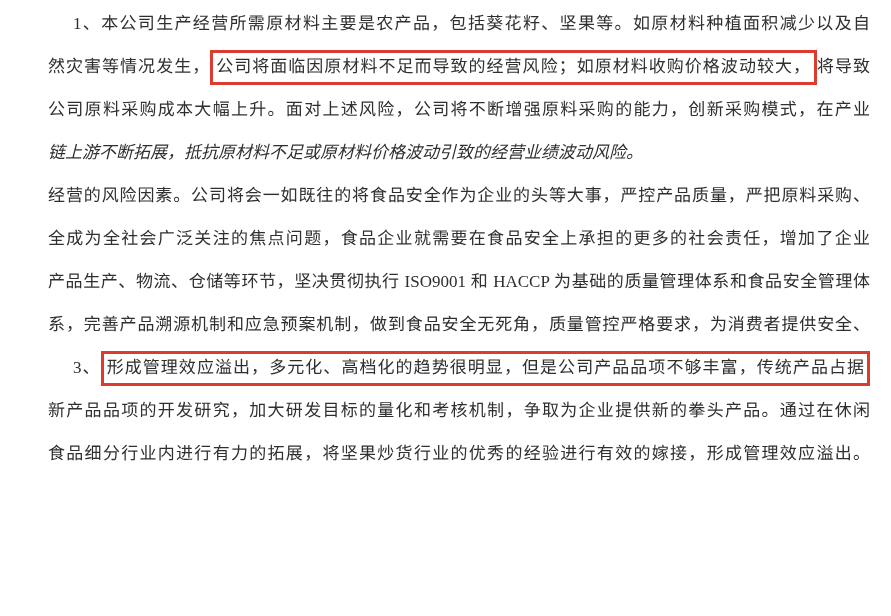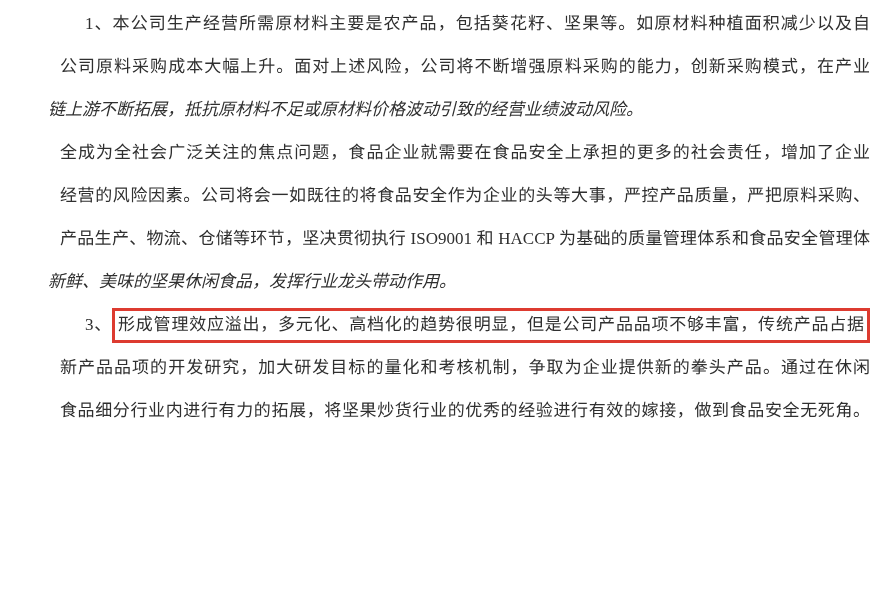--- a/index.html
+++ b/index.html
@@ -25,21 +25,20 @@
   .line {
     height: 43px;
     line-height: 43px;
     font-size: 17px;
     white-space: normal;
     text-align: justify;
     overflow: visible;
   }
   .line.full {
     text-align-last: justify;
-    margin-left: 12px;
   }
   .line.short {
     text-align-last: auto;
     font-style: italic;
   }
   .line.indent {
     text-indent: 25px;
   }
   .seg-plain {
     
@@ -48,23 +47,24 @@
     border: 3px solid var(--hl, #dd3b30);
     padding: 4px 3px 6px 3px;
   }
 </style>
 </head>
 <body>
 
 <div class="page" style="--bg: #ffffff; --text: #2f2f2f; --hl: #dd3b30;">
   <div class="doc-body">
       <div class="line full indent"><span class="seg-plain">1、本公司生产经营所需原材料主要是农产品，包括葵花籽、坚果等。如原材料种植面积减少以及自</span></div>
+      <div class="line full"><span class="seg-plain">然灾害等情况发生，</span><span class="seg-boxed">公司将面临因原材料不足而导致的经营风险；如原材料收购价格波动较大，</span><span class="seg-plain">将导致</span></div>
       <div class="line full"><span class="seg-plain">公司原料采购成本大幅上升。面对上述风险，公司将不断增强原料采购的能力，创新采购模式，在产业</span></div>
       <div class="line short"><span class="seg-plain">链上游不断拓展，抵抗原材料不足或原材料价格波动引致的经营业绩波动风险。</span></div>
+      <div class="line full"><span class="seg-plain">经营的风险因素。公司将会一如既往的将食品安全作为企业的头等大事，严控产品质量，严把原料采购、</span></div>
       <div class="line full"><span class="seg-plain">全成为全社会广泛关注的焦点问题，食品企业就需要在食品安全上承担的更多的社会责任，增加了企业</span></div>
-      <div class="line full"><span class="seg-plain">经营的风险因素。公司将会一如既往的将食品安全作为企业的头等大事，严控产品质量，严把原料采购、</span></div>
       <div class="line full"><span class="seg-plain">产品生产、物流、仓储等环节，坚决贯彻执行 ISO9001 和 HACCP 为基础的质量管理体系和食品安全管理体</span></div>
-      <div class="line short"><span class="seg-plain">新鲜、美味的坚果休闲食品，发挥行业龙头带动作用。</span></div>
+      <div class="line full"><span class="seg-plain">系，完善产品溯源机制和应急预案机制，做到食品安全无死角，质量管控严格要求，为消费者提供安全、</span></div>
       <div class="line full indent"><span class="seg-plain">3、</span><span class="seg-boxed">形成管理效应溢出，多元化、高档化的趋势很明显，但是公司产品品项不够丰富，传统产品占据</span></div>
       <div class="line full"><span class="seg-plain">新产品品项的开发研究，加大研发目标的量化和考核机制，争取为企业提供新的拳头产品。通过在休闲</span></div>
-      <div class="line full"><span class="seg-plain">食品细分行业内进行有力的拓展，将坚果炒货行业的优秀的经验进行有效的嫁接，做到食品安全无死角。</span></div>
+      <div class="line full"><span class="seg-plain">食品细分行业内进行有力的拓展，将坚果炒货行业的优秀的经验进行有效的嫁接，形成管理效应溢出。</span></div>
     </div>
 </div>
 
 </body></html>

